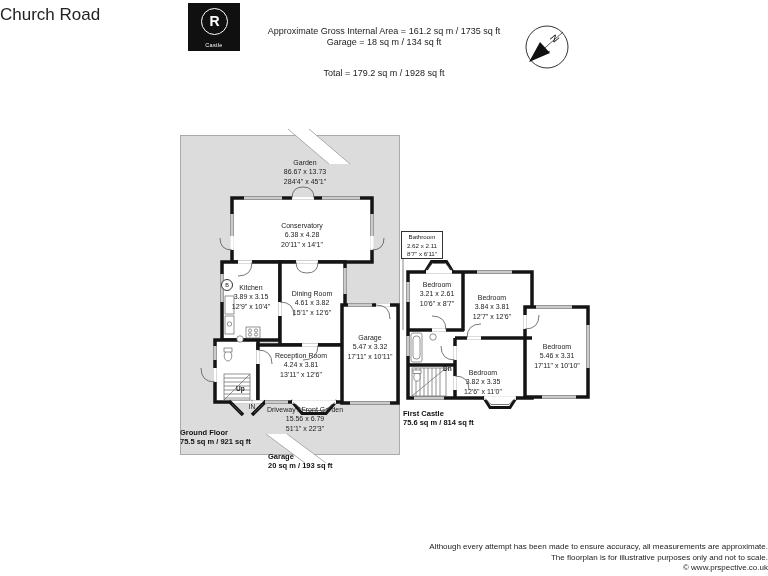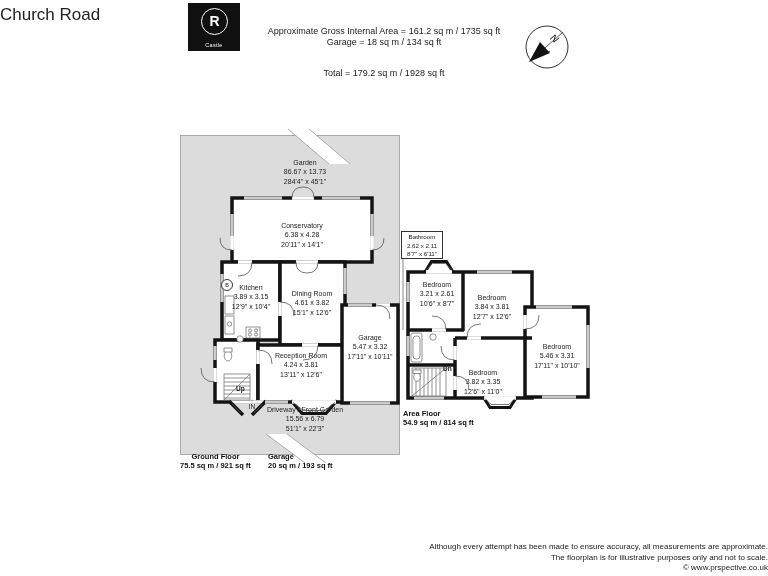--- a/index.html
+++ b/index.html
@@ -319,30 +319,30 @@
   </div>
 
   <div class="b-circle">B</div>
   <div class="anno" style="left:236px; top:386px; font-weight:bold;">Up</div>
   <div class="anno" style="left:443px; top:366px; font-weight:bold;">Dn</div>
   <div class="anno anno-in" style="left:244px; top:398px; width:16px;">
     <div class="arrow">↑</div>
     <div>IN</div>
   </div>
 
-  <div class="floor-label" style="left:180px; top:452px;text-align:center;">
+  <div class="floor-label" style="left:180px; top:428px;">
     <div>Ground Floor</div>
     <div>75.5 sq m / 921 sq ft</div>
   </div>
   <div class="floor-label" style="left:268px; top:452px;">
     <div>Garage</div>
     <div>20 sq m / 193 sq ft</div>
   </div>
   <div class="floor-label" style="left:403px; top:409px;">
-    <div>Area Floor</div>
-    <div>54.9 sq m / 814 sq ft</div>
+    <div>First Castle</div>
+    <div>75.6 sq m / 814 sq ft</div>
   </div>
 
   <div class="footer-line" style="top:542px;">Although every attempt has been made to ensure accuracy, all measurements are approximate.</div>
   <div class="footer-line" style="top:553px;">The floorplan is for illustrative purposes only and not to scale.</div>
   <div class="footer-line" style="top:563px;margin-left:33px;">© www.prspective.co.uk</div>
 
 </div>
 
 </body></html>

